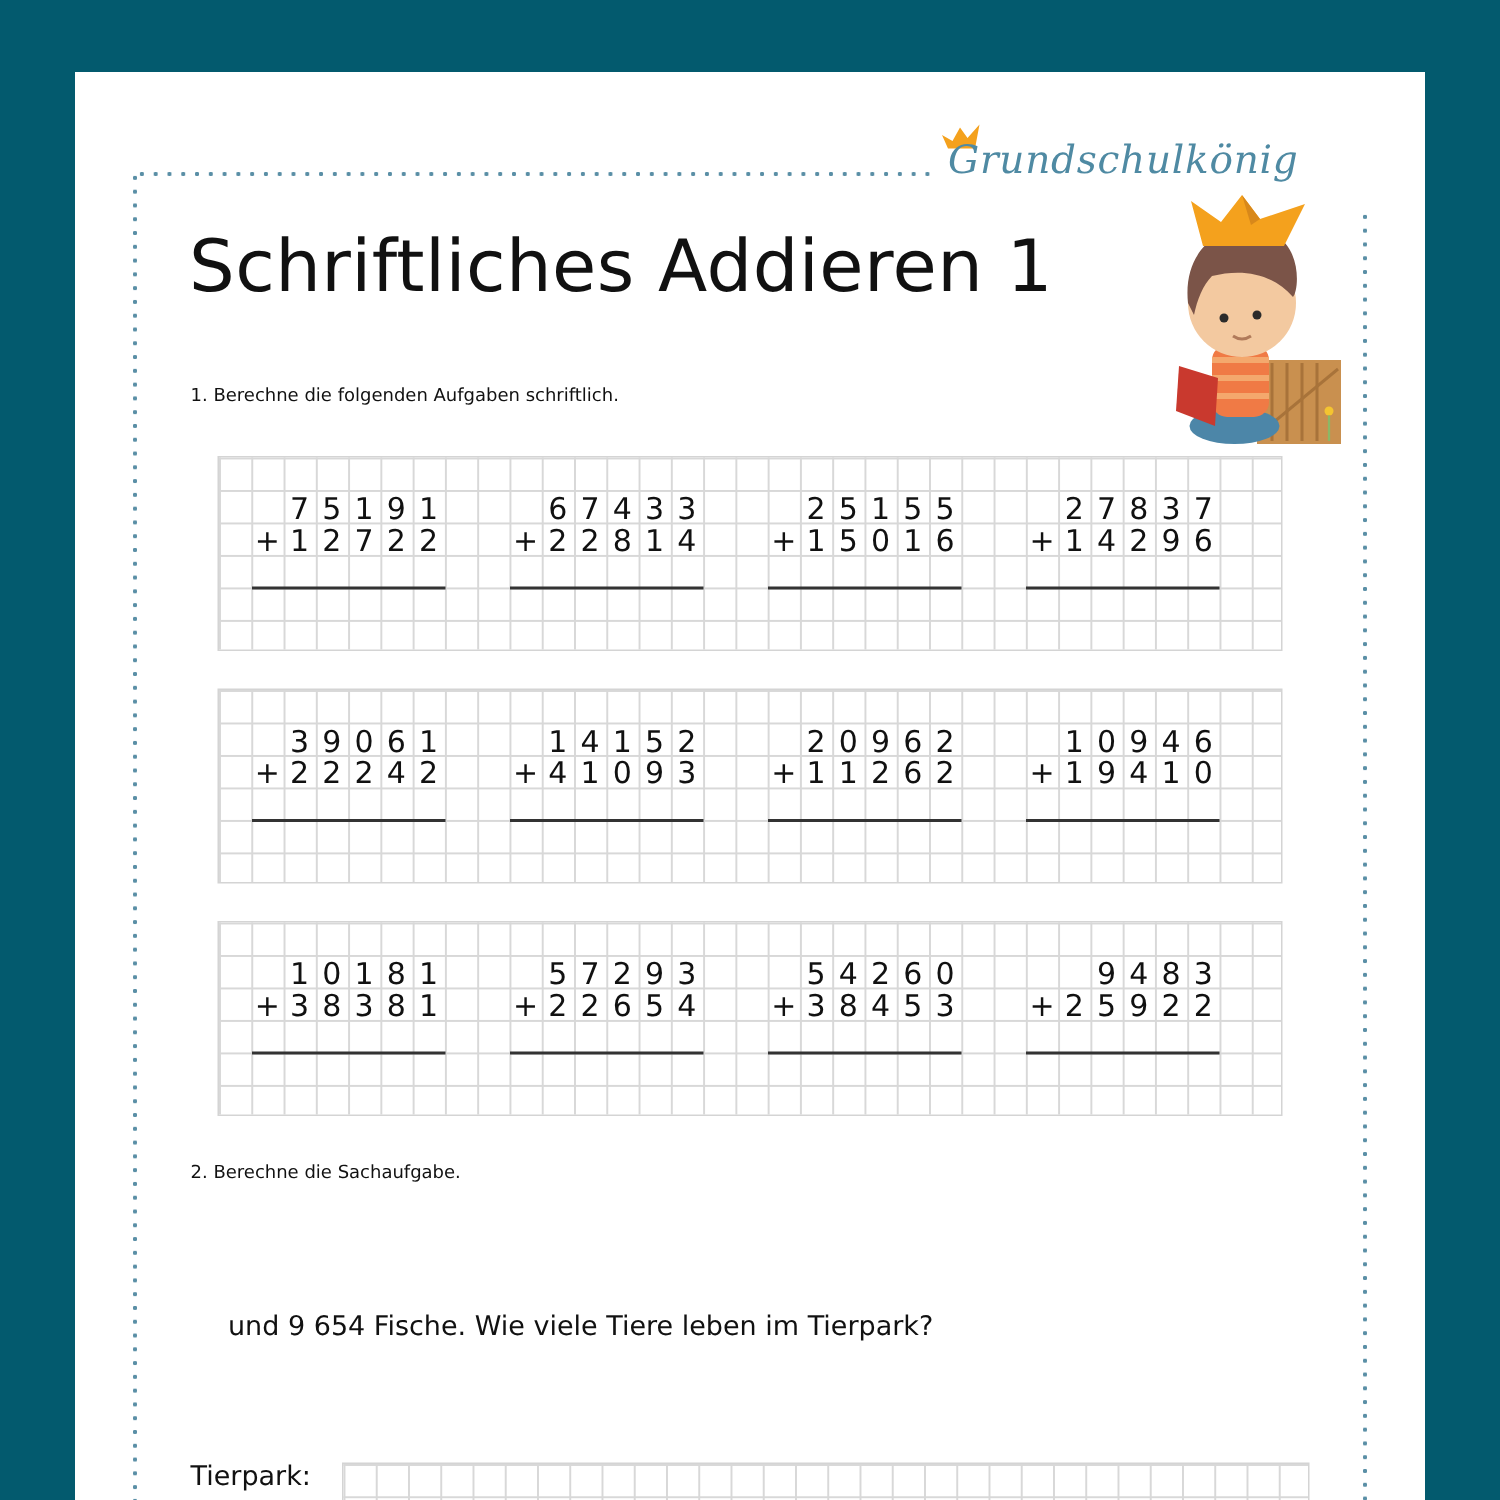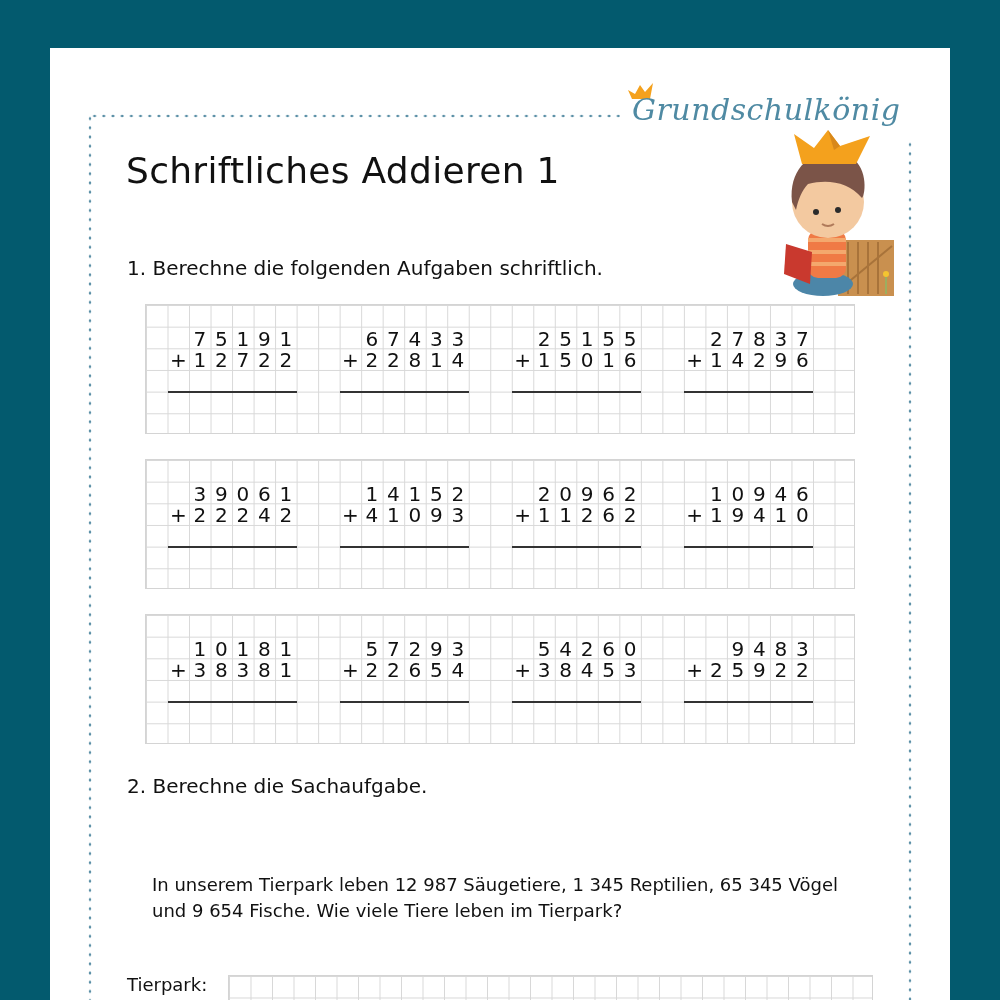--- a/index.html
+++ b/index.html
@@ -24,30 +24,30 @@
     background-size: 4px 9.2px; background-repeat: repeat-y;
   }
   .dot-right {
     position: absolute; left: 908px; top: 140px; width: 4px; height: 860px;
     background-image: radial-gradient(circle, #5a8fa6 1.3px, transparent 1.6px);
     background-size: 4px 9.2px; background-repeat: repeat-y;
   }
   .logo {
     position: absolute; left: 632px; top: 92px;
     font-family: "DejaVu Serif", serif; font-style: italic;
-    font-size: 30px; color: #4f8aa3; letter-spacing: 0.5px;
+    font-size: 26px; color: #4f8aa3; letter-spacing: 0.5px;
   }
   .logo-crown { position: absolute; left: 626px; top: 82px; }
   .mascot { position: absolute; left: 768px; top: 124px; }
   .title {
     position: absolute; left: 126px; top: 150px;
-    font-size: 36px; color: #111; letter-spacing: 0.3px;
+    font-size: 48px; color: #111; letter-spacing: 0.3px;
   }
   .task {
-    position: absolute; left: 127px; font-size: 20px; color: #111;
+    position: absolute; left: 127px; font-size: 12px; color: #111;
   }
   .task1 { top: 256px; }
   .task2 { top: 774px; }
   .story {
     position: absolute; left: 152px; top: 872px; width: 720px;
     font-size: 18px; line-height: 26px; color: #111;
   }
   .grid-block {
     position: absolute; left: 145px; width: 710px; height: 130px;
     border: 1px solid #d4d4d4; box-sizing: border-box;
@@ -369,18 +369,17 @@
           <span class="cell">2</span>
           <span class="cell">2</span>
         </div>
         <div class="underline"></div>
       </div>
     </div>
   </div>
 
 <div class="task task2">2. Berechne die Sachaufgabe.</div>
 <div class="story">
-  <div>In unserem Tierpark leben 12 987 Säugetiere, 1 345 Reptilien, 65 345 Vögel</div>
   <div>und 9 654 Fische. Wie viele Tiere leben im Tierpark?</div>
 </div>
 
 <div class="rechnung-label">Tierpark:</div>
 <div class="rechnung-grid"></div>
 
 </body></html>

